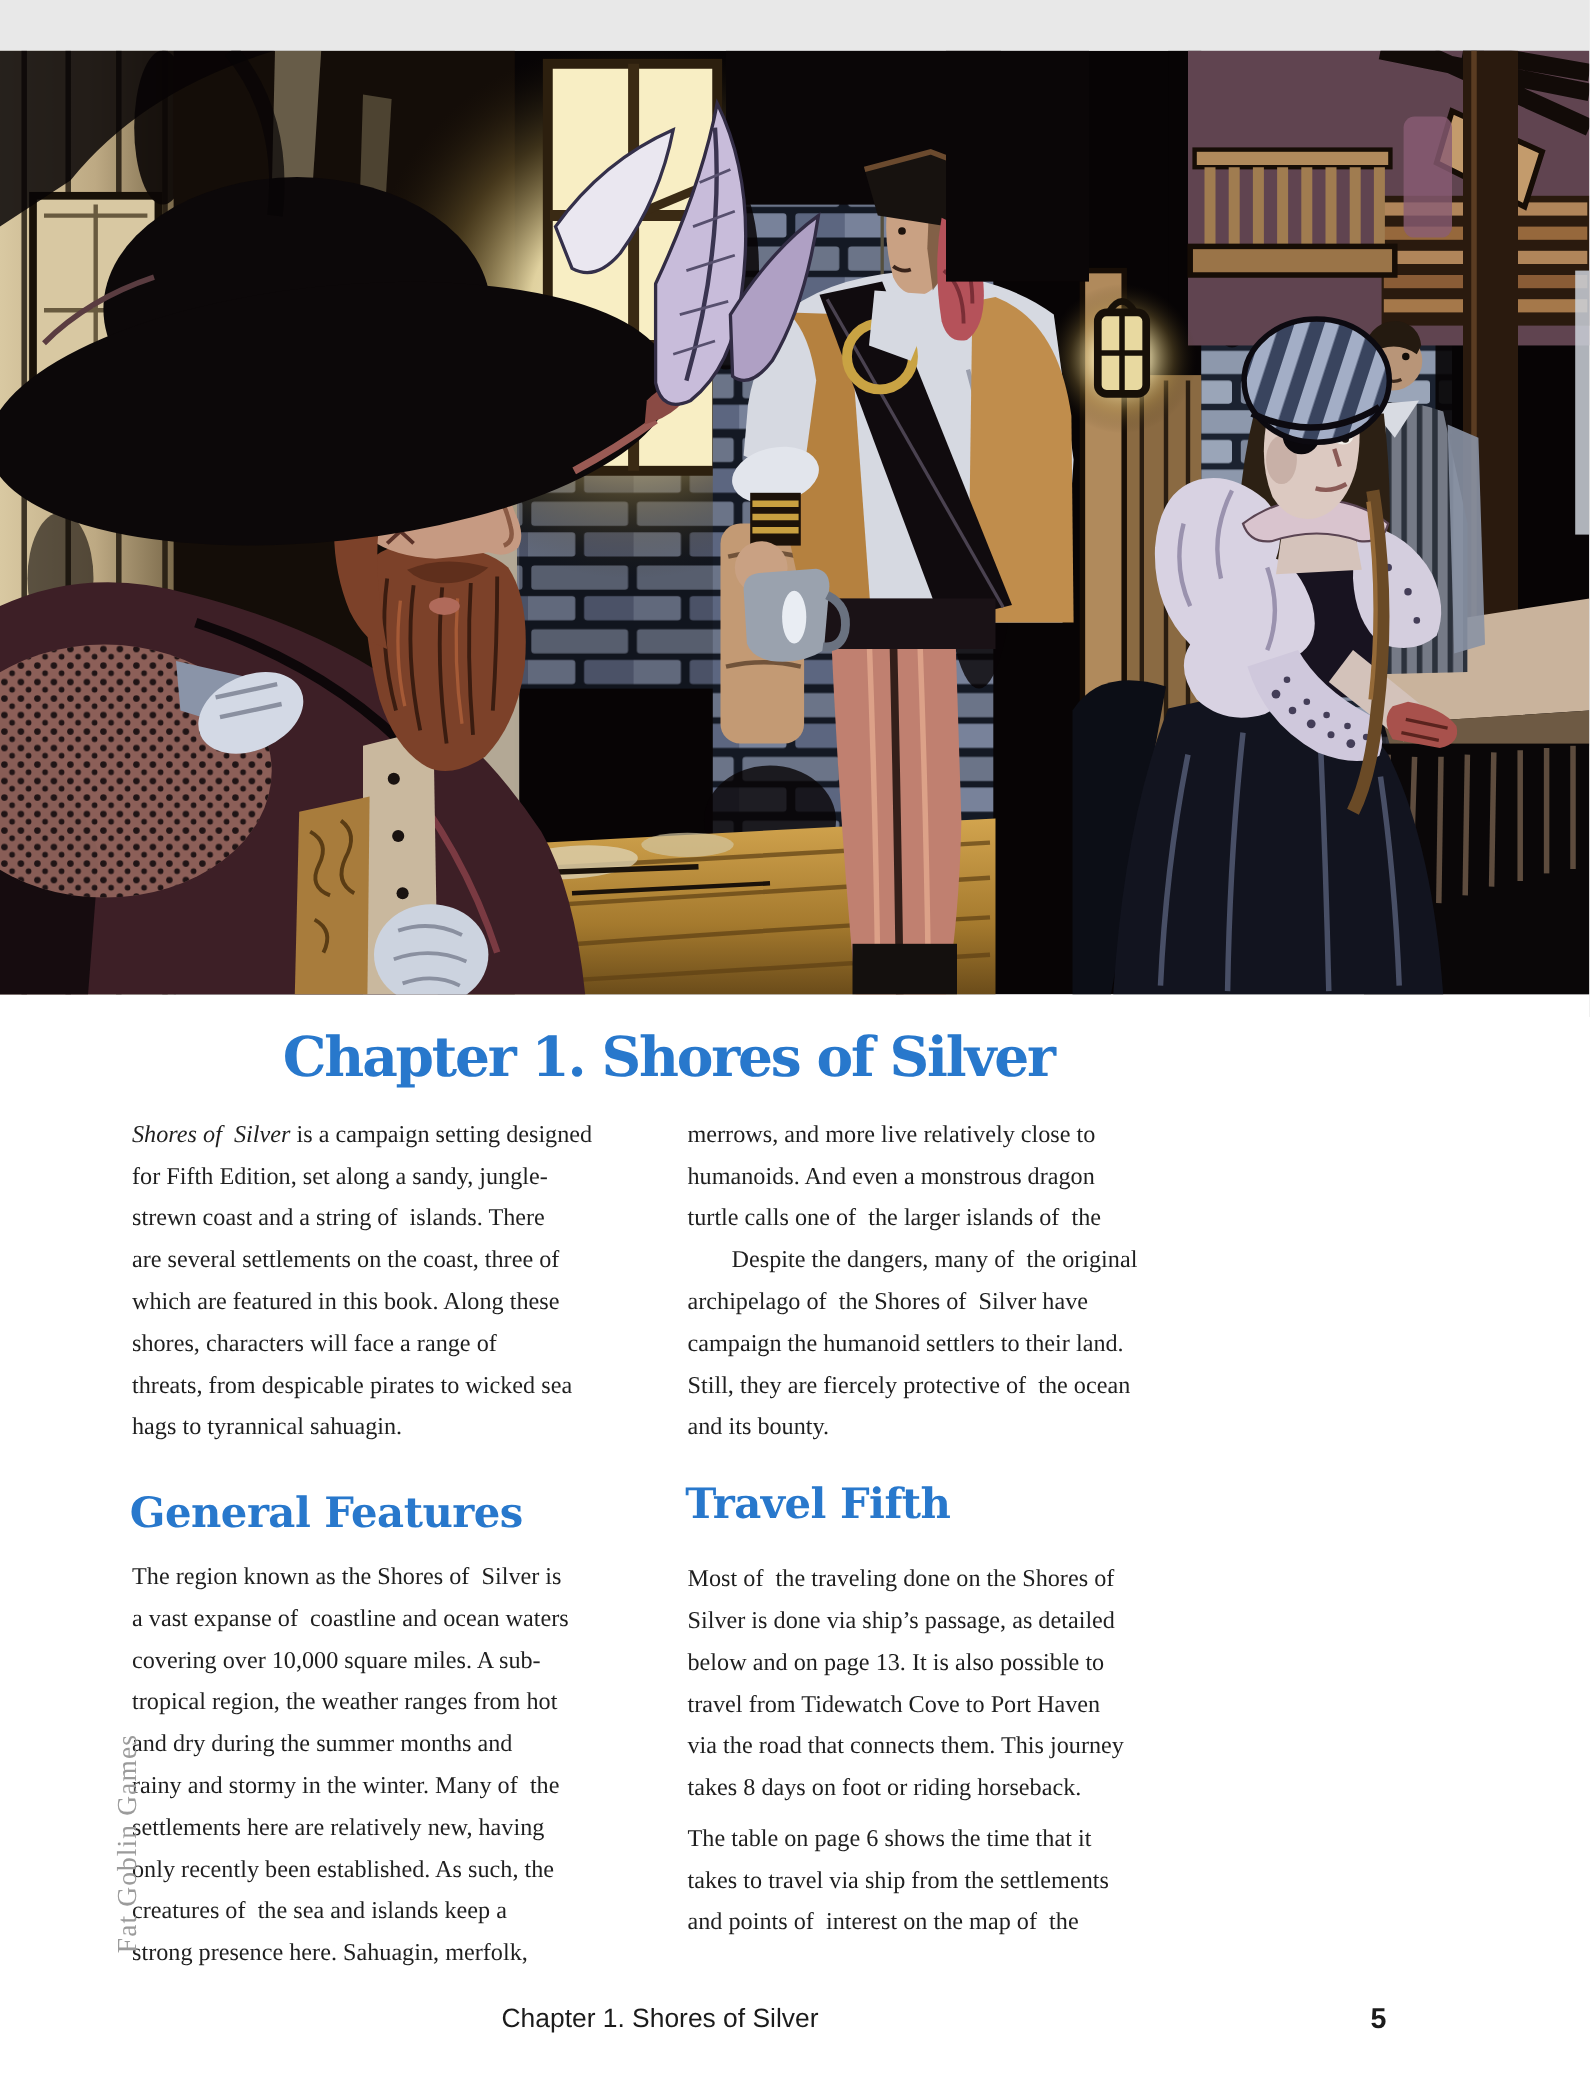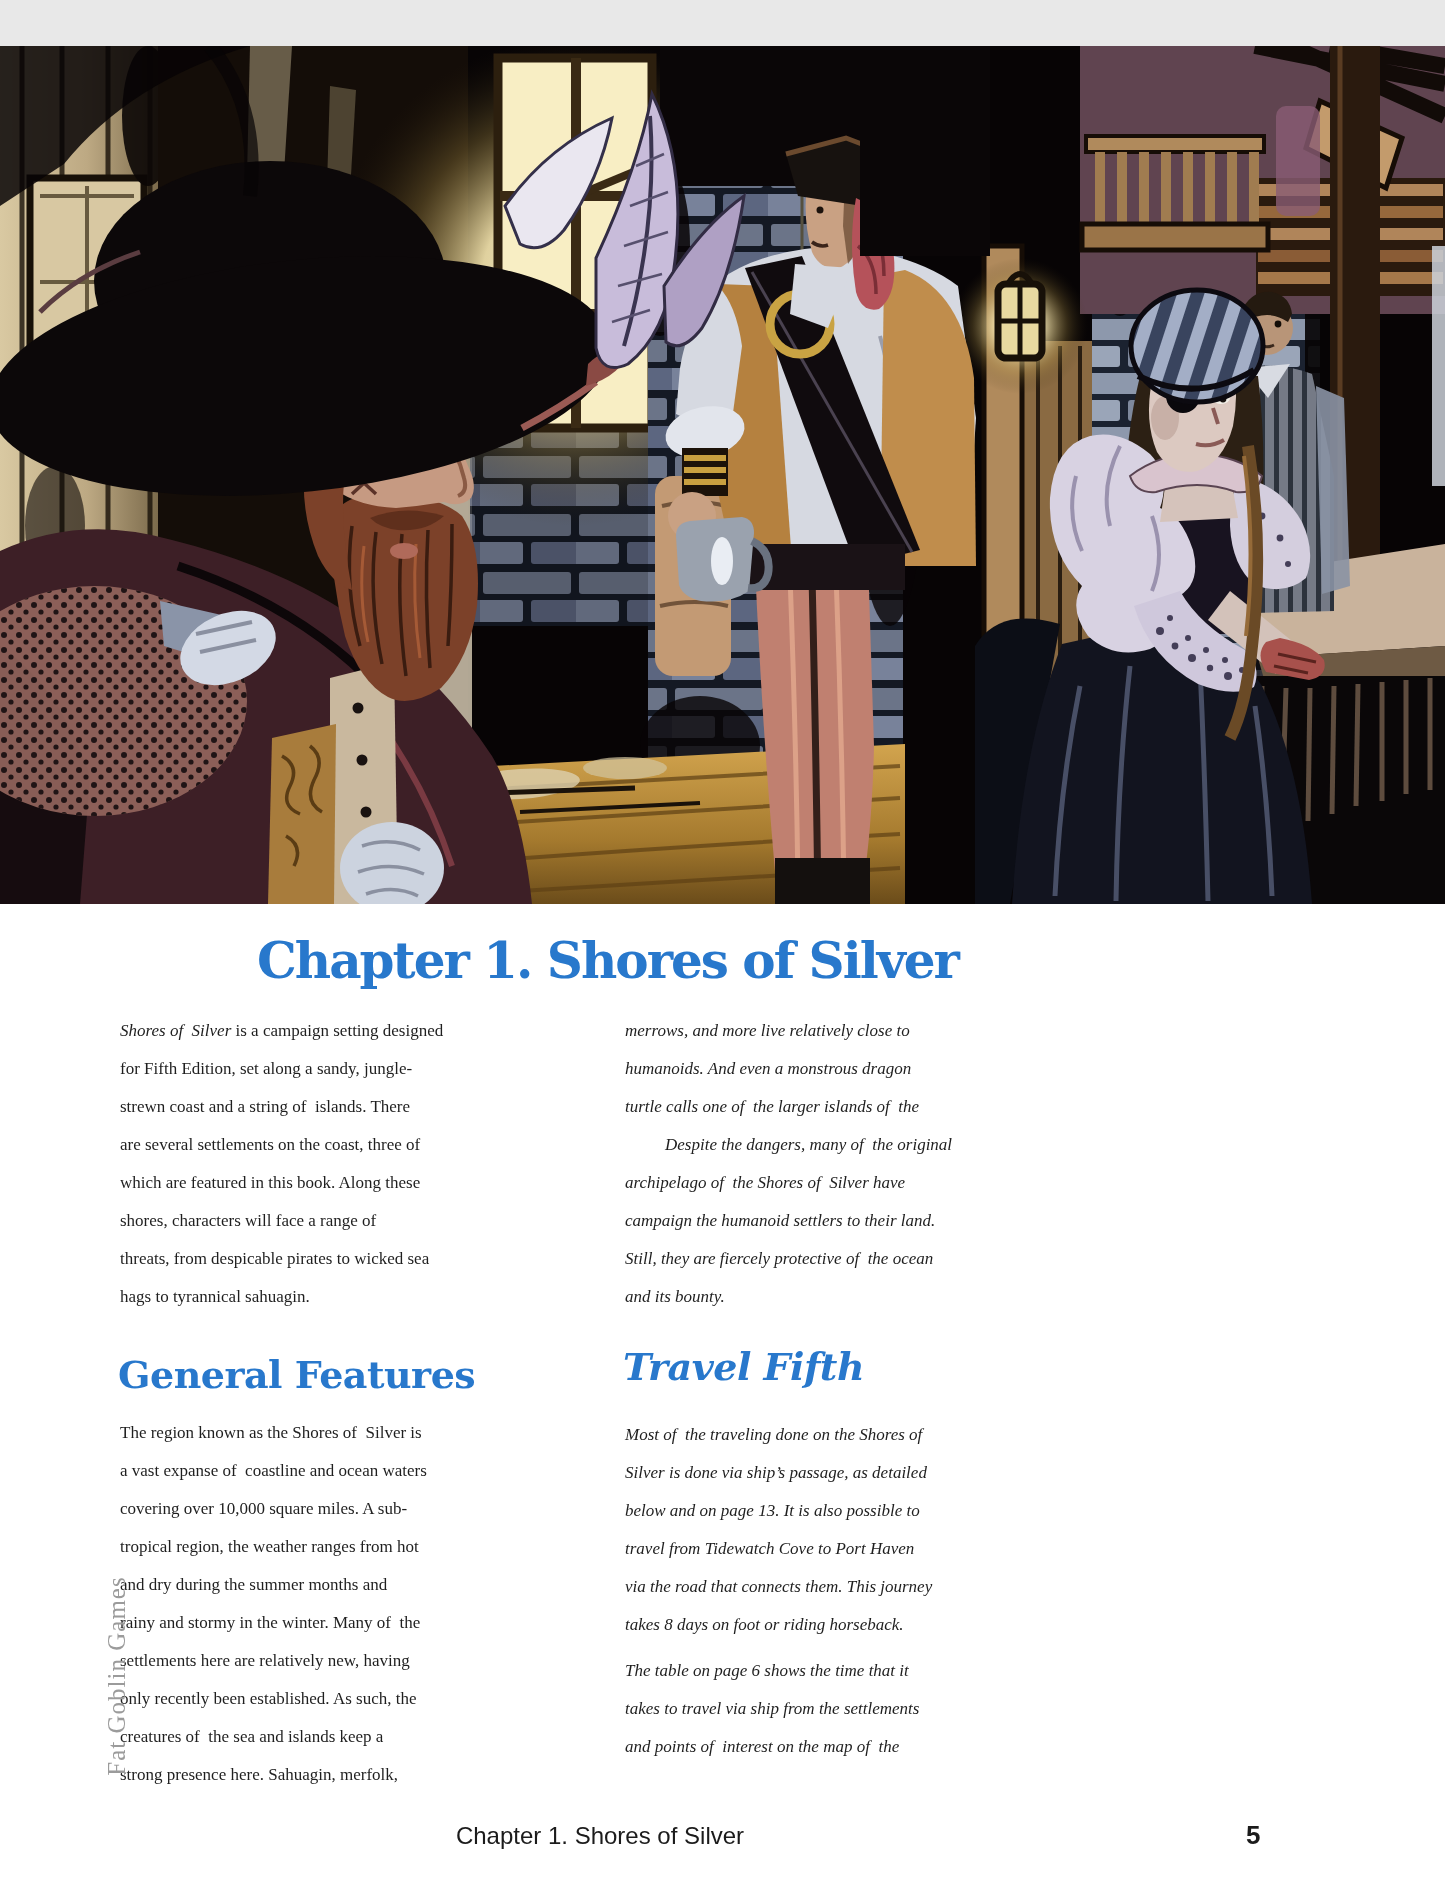--- a/index.html
+++ b/index.html
@@ -4,22 +4,22 @@
 <style>
   html,body{margin:0;padding:0;background:#e8e8e8;}
   .page{position:relative;width:1445px;height:1898px;background:#ffffff;overflow:hidden;
         font-family:"Liberation Serif", serif;margin-top:46px;}
   .hero{position:absolute;top:0;left:0;width:1445px;height:858px;display:block;}
   .chapter-title{position:absolute;top:876px;left:60px;width:1095px;text-align:center;
         font-family:"DejaVu Serif", serif;font-weight:700;font-size:50px;line-height:78px;
         letter-spacing:-2px;color:#2878cc;}
   .col{position:absolute;top:966px;}
   .col-left{left:120px;width:470px;}
-  .col-right{left:625px;width:478px;font-style:italic;}
-  .tline{font-size:17px;line-height:38px;color:#1f1f1f;white-space:pre;}
+  .col-right{left:625px;width:478px;}
+  .tline{font-size:22px;line-height:38px;color:#1f1f1f;white-space:pre;}
   .tline.indent{padding-left:40px;}
   .tline i{font-style:italic;}
   .section-heading{font-family:"DejaVu Serif", serif;font-weight:700;font-size:38px;
         line-height:46px;color:#2878cc;letter-spacing:-0.5px;}
   .col-left .section-heading{margin:36px 0 16px -2px;}
   .col-right .section-heading{margin:28px 0 26px -2px;}
   .para-follow{margin-top:8px;}
   .footer-text{position:absolute;top:1776px;left:120px;width:960px;text-align:center;
         font-family:"Liberation Sans", sans-serif;font-size:24px;color:#1b1b1b;}
   .page-number{position:absolute;top:1774px;left:1246px;font-family:"Liberation Sans", sans-serif;

